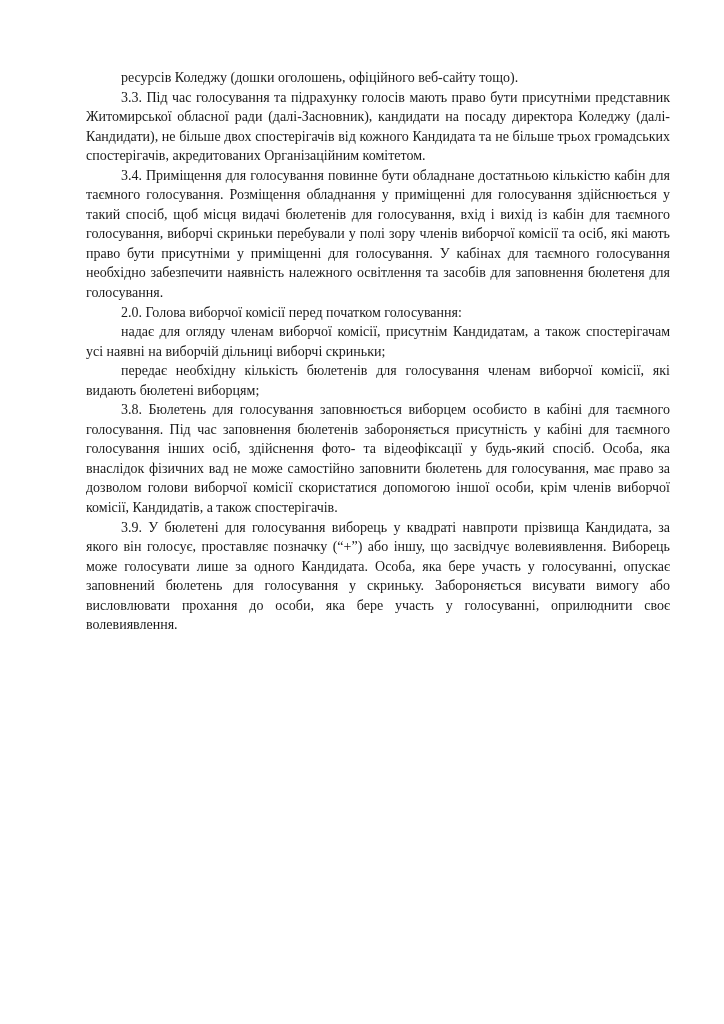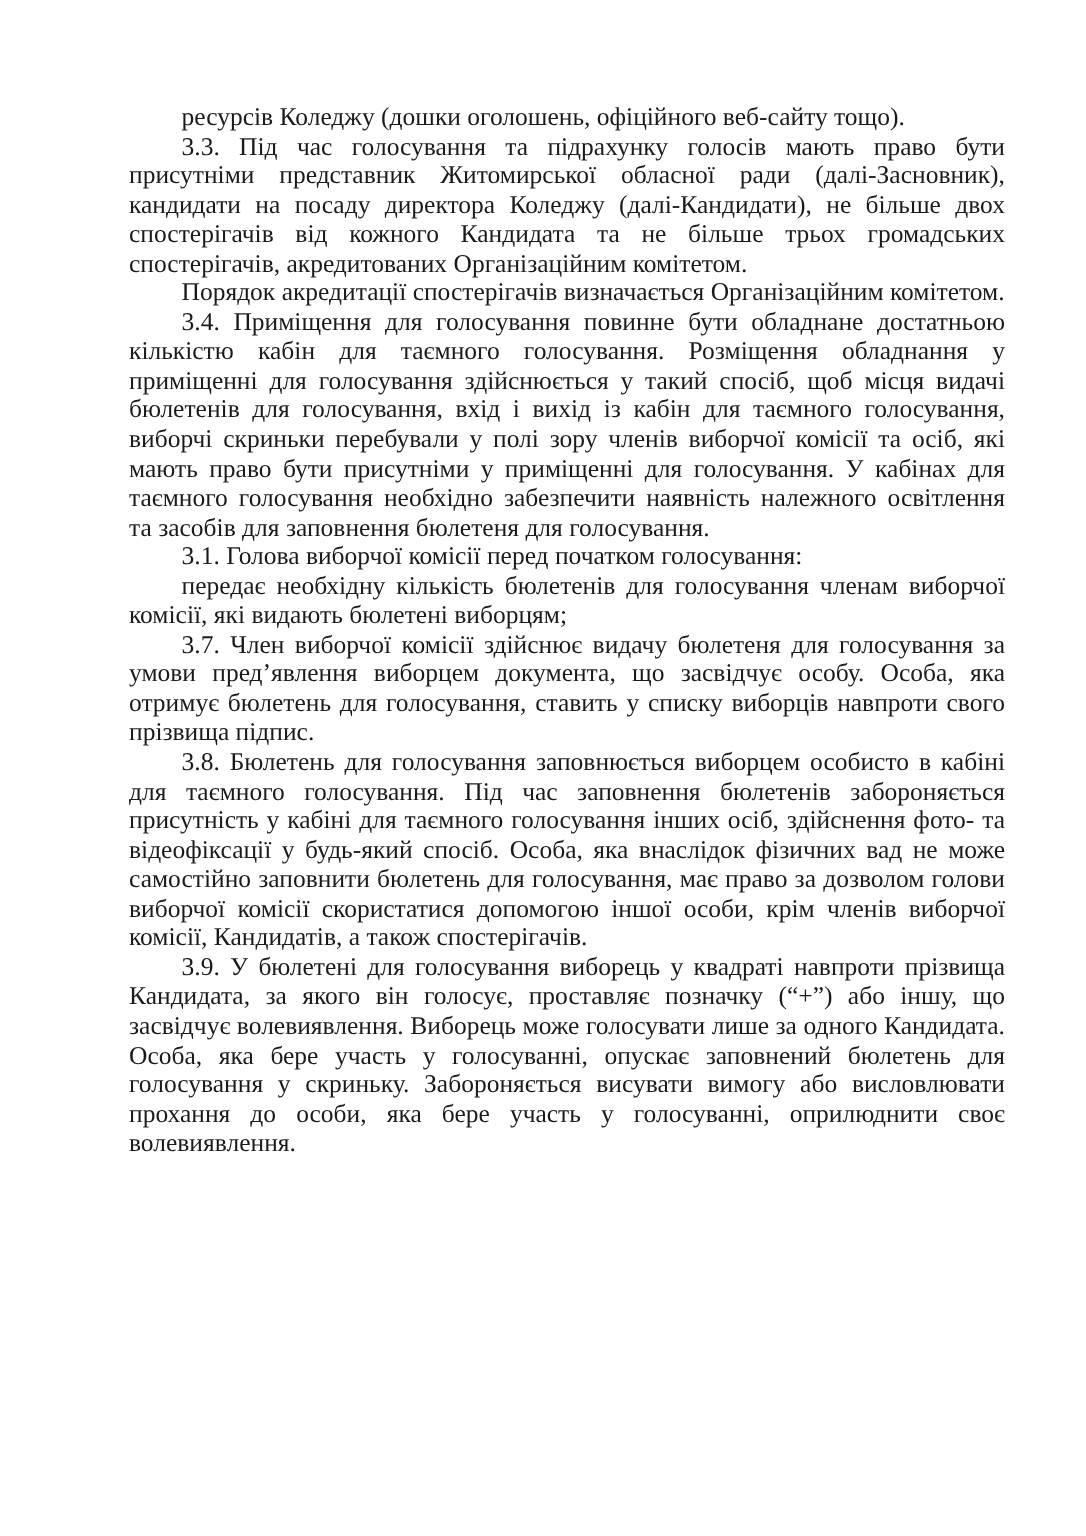--- a/index.html
+++ b/index.html
@@ -12,37 +12,36 @@
     height: 1024px;
     overflow: hidden;
     position: relative;
   }
   .page {
     position: absolute;
     left: 86px;
     top: 68px;
     width: 584px;
     font-family: "Liberation Serif", "DejaVu Serif", serif;
-    font-size: 17px;
+    font-size: 14px;
     line-height: 19.55px;
     color: #1a1a1a;
   }
   .para {
     margin: 0;
     text-indent: 35px;
     text-align: justify;
     text-align-last: left;
   }
 </style>
 </head>
 <body>
 
 <div class="page">
   <p class="para">ресурсів Коледжу (дошки оголошень, офіційного веб-сайту тощо).</p>
   <p class="para">3.3. Під час голосування та підрахунку голосів мають право бути присутніми представник Житомирської обласної ради (далі-Засновник), кандидати на посаду директора Коледжу (далі-Кандидати), не більше двох спостерігачів від кожного Кандидата та не більше трьох громадських спостерігачів, акредитованих Організаційним комітетом.</p>
-  <p class="para">Порядок акредитації спостерігачів визначається Організаційним комітетом.</p>
   <p class="para">3.4. Приміщення для голосування повинне бути обладнане достатньою кількістю кабін для таємного голосування. Розміщення обладнання у приміщенні для голосування здійснюється у такий спосіб, щоб місця видачі  бюлетенів для голосування, вхід і вихід із кабін для таємного голосування, виборчі скриньки перебували у полі зору членів виборчої комісії та осіб, які мають право бути присутніми у приміщенні для голосування. У кабінах для таємного голосування необхідно забезпечити наявність належного освітлення та засобів для заповнення бюлетеня для голосування.</p>
-  <p class="para">3.1. Голова виборчої комісії перед початком голосування:</p>
+  <p class="para">2.0. Голова виборчої комісії перед початком голосування:</p>
+  <p class="para">надає для огляду членам виборчої комісії, присутнім Кандидатам, а також спостерігачам усі наявні на виборчій дільниці виборчі скриньки;</p>
   <p class="para">передає необхідну кількість бюлетенів для голосування членам виборчої комісії, які видають бюлетені виборцям;</p>
-  <p class="para">3.7. Член виборчої комісії здійснює видачу бюлетеня для голосування за умови пред’явлення виборцем документа, що засвідчує особу. Особа, яка отримує бюлетень для голосування, ставить у списку виборців навпроти свого прізвища підпис.</p>
   <p class="para">3.8. Бюлетень для голосування заповнюється виборцем особисто в кабіні для таємного голосування. Під час заповнення бюлетенів забороняється присутність у кабіні для таємного голосування інших осіб, здійснення фото- та відеофіксації у будь-який спосіб. Особа, яка внаслідок фізичних вад не може самостійно заповнити бюлетень для голосування, має право за дозволом голови виборчої комісії скористатися допомогою іншої особи, крім членів виборчої комісії, Кандидатів, а також спостерігачів.</p>
   <p class="para">3.9. У бюлетені для голосування виборець у квадраті навпроти прізвища Кандидата, за якого він голосує, проставляє позначку (“+”) або іншу, що засвідчує волевиявлення. Виборець може голосувати лише за одного Кандидата. Особа, яка бере участь у голосуванні, опускає заповнений  бюлетень для голосування у скриньку. Забороняється висувати вимогу або висловлювати прохання до особи, яка бере участь у голосуванні, оприлюднити своє волевиявлення.</p>
 </div>
 
 </body></html>

